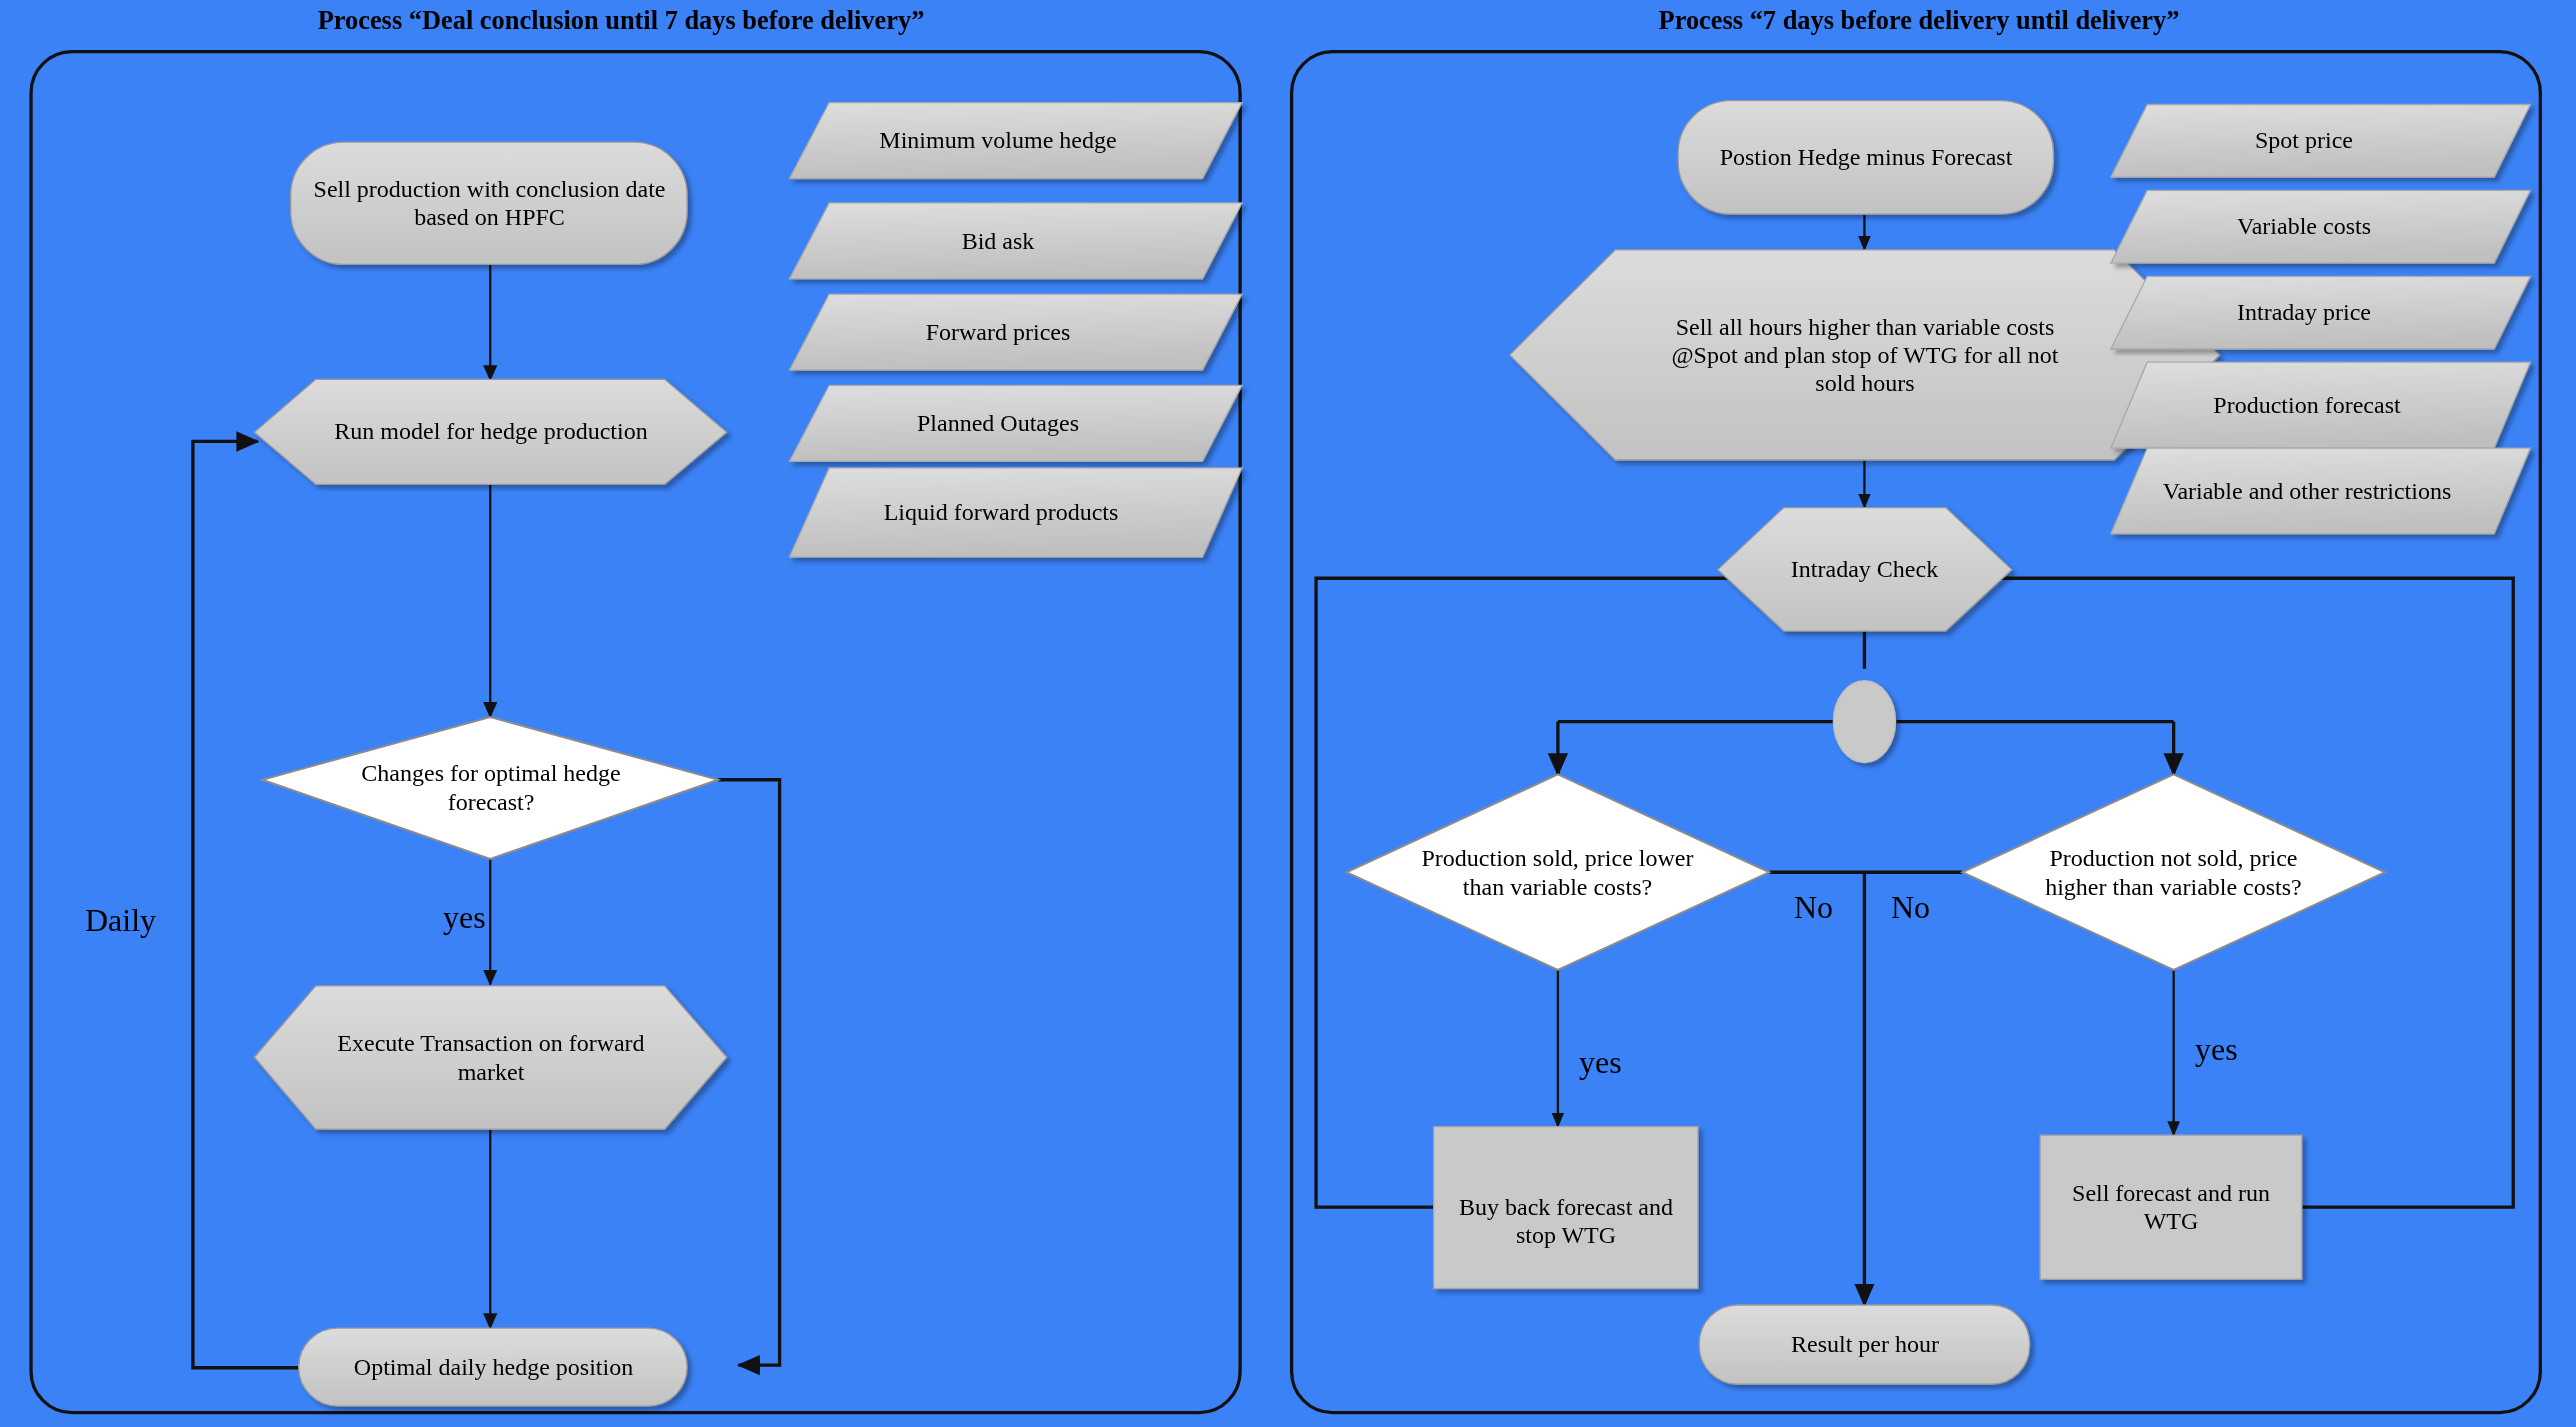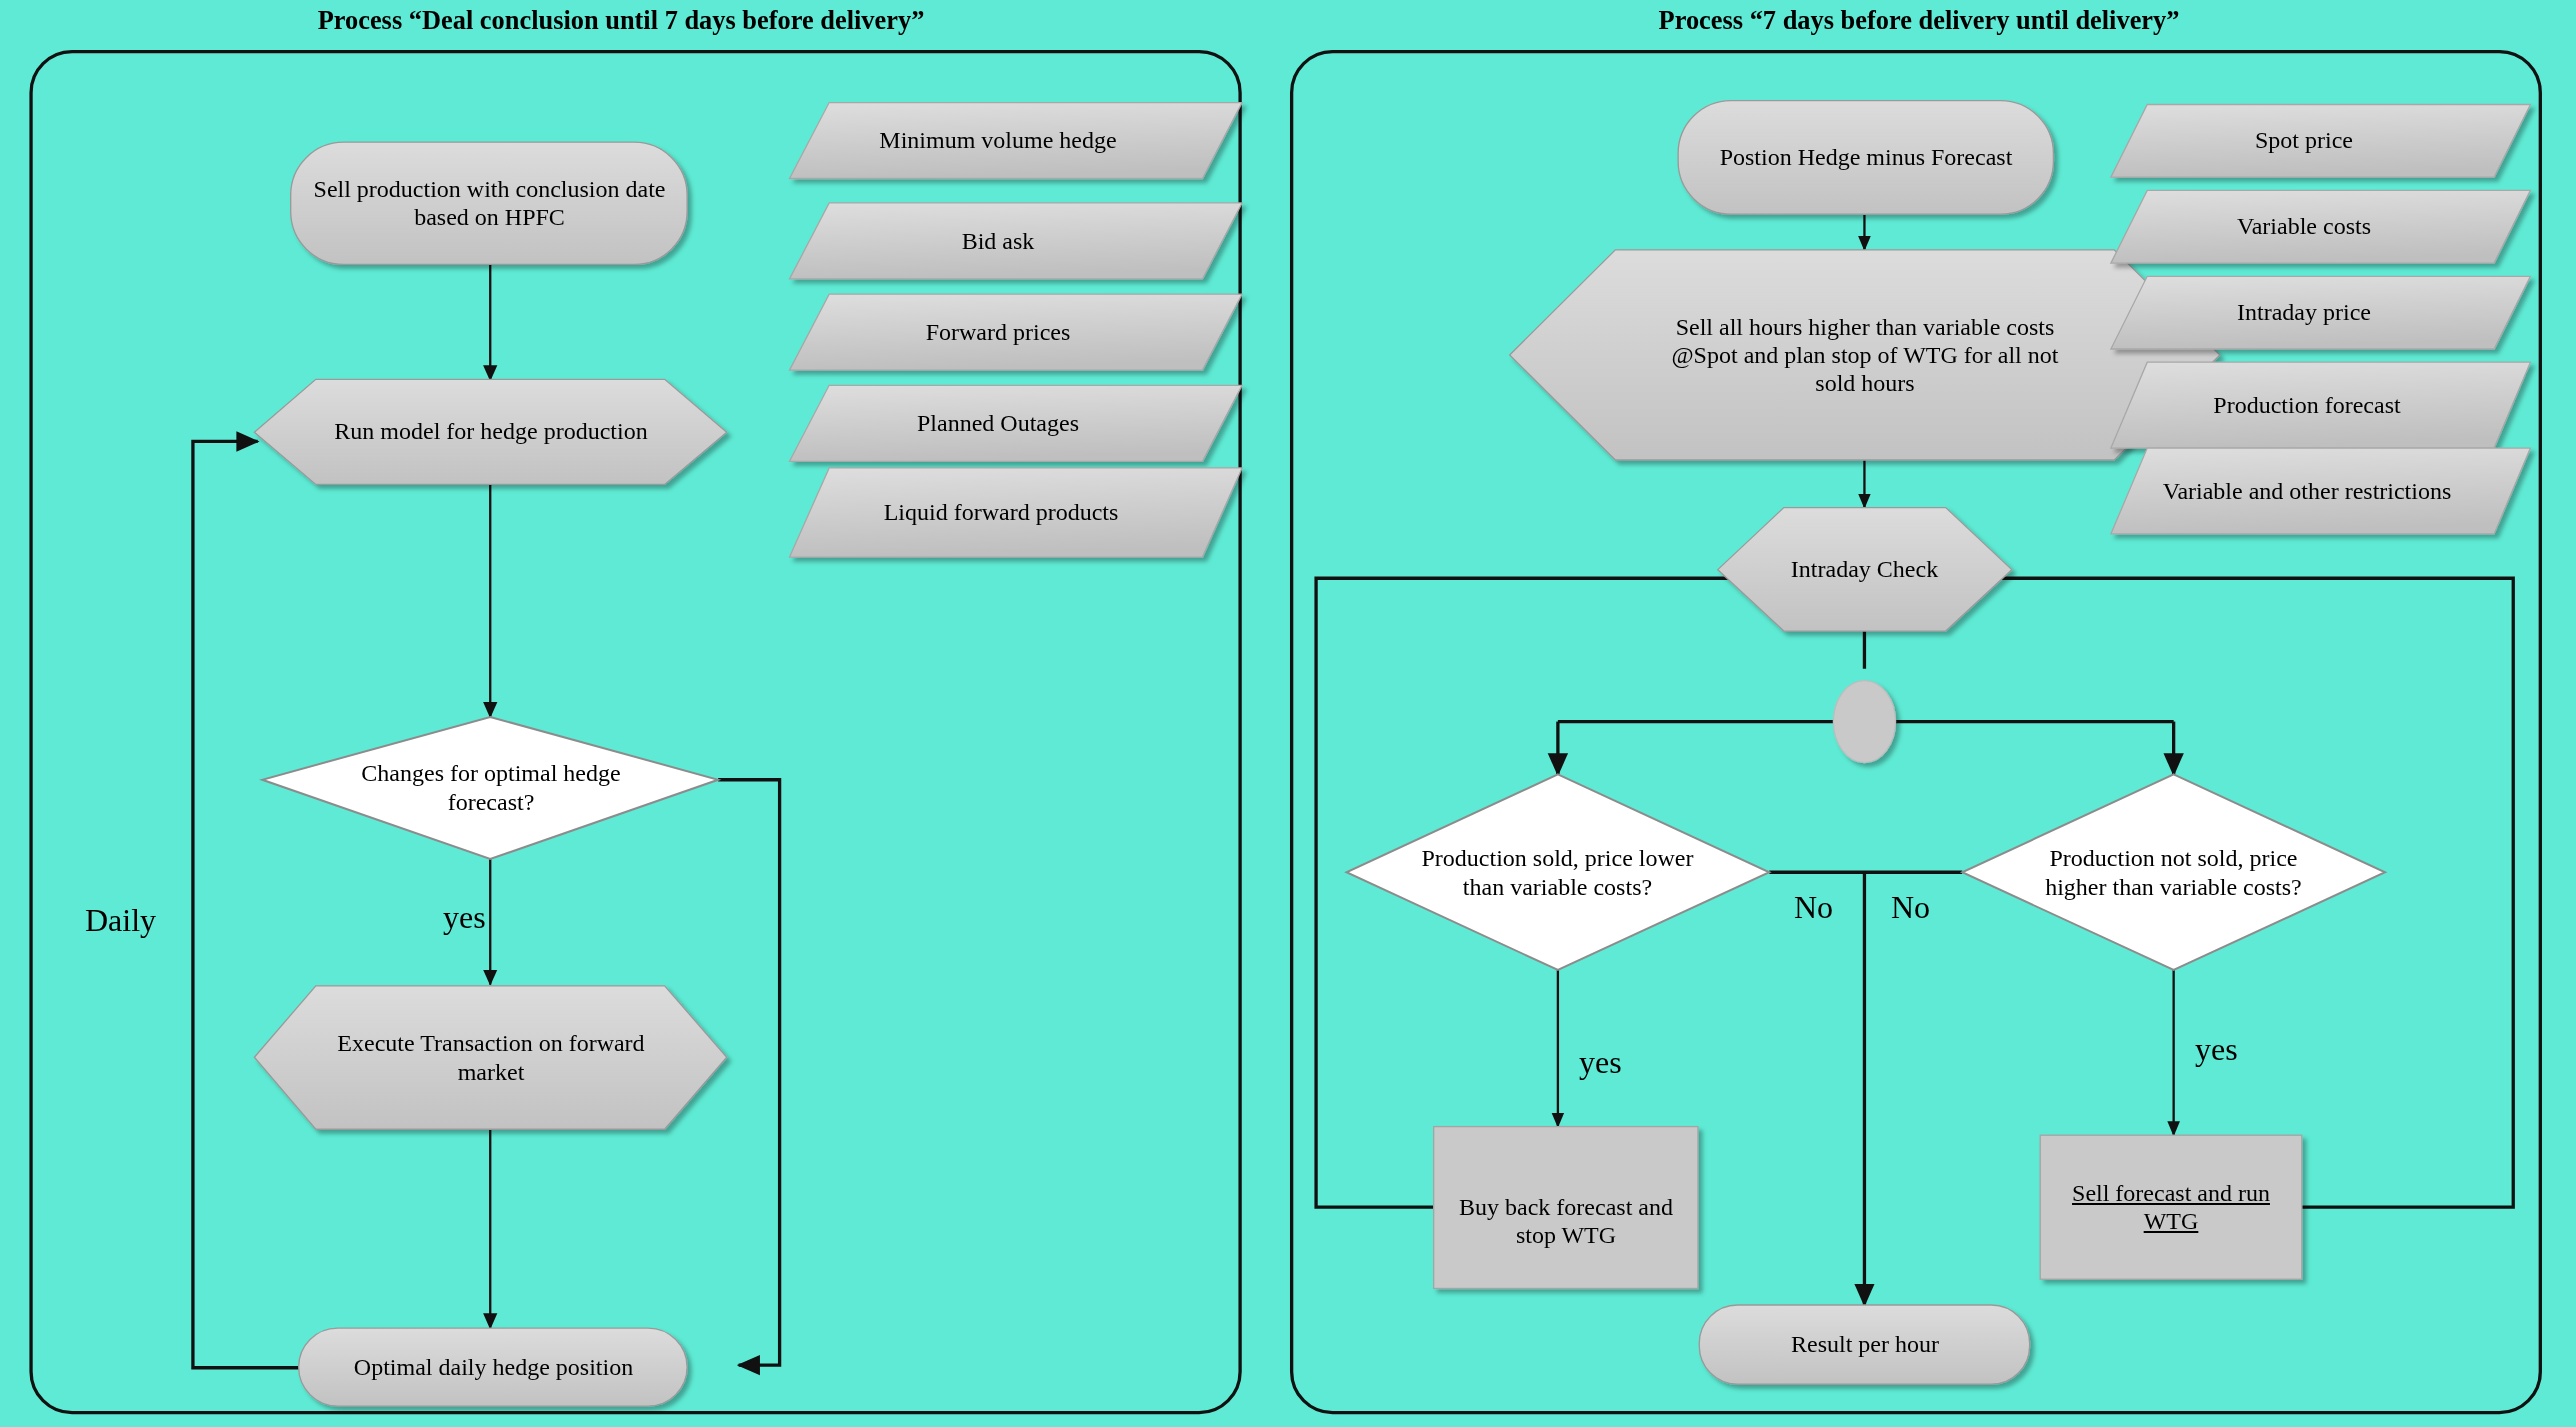--- a/index.html
+++ b/index.html
@@ -1,17 +1,17 @@
 <!DOCTYPE html>
 <html style="font-size:10.6px"><head>
 <meta charset="utf-8">
 <style>
   html,body{margin:0;padding:0;background:#ffffff;}
   body{font-family:"Liberation Serif","DejaVu Serif",serif;}
-  #root{position:relative;width:2576px;height:1428px;overflow:hidden;background:#5eead4;}
+  #root{position:relative;width:2576px;height:1428px;overflow:hidden;background:#3b82f6;}
   svg.layer{position:absolute;left:0;top:0;width:2576px;height:1428px;}
   .ttl{position:absolute;font-weight:bold;font-size:26.4px;text-align:center;color:#000;white-space:nowrap;}
   .nodelbl{position:absolute;display:flex;align-items:center;justify-content:center;
            text-align:center;font-size:24px;line-height:1.18;color:#000;pointer-events:none;}
   .edgelbl{position:absolute;font-size:32px;color:#000;white-space:nowrap;}
 </style>
 </head>
 <body>
 
 <div id="root">
@@ -185,21 +185,21 @@
 
   <div class="edgelbl" style="left:85px;top:902px;">Daily</div>
   <div class="edgelbl" style="left:443px;top:899px;">yes</div>
 
   <div class="nodelbl" style="left:1685px;top:100px;width:362px;height:114px;">Postion Hedge minus Forecast</div>
   <div class="nodelbl" style="left:1655px;top:250px;width:420px;height:210px;">Sell all hours higher than variable costs @Spot and plan stop of WTG for all not sold hours</div>
   <div class="nodelbl" style="left:1757px;top:507px;width:215px;height:124px;">Intraday Check</div>
   <div class="nodelbl" style="left:1419px;top:780px;width:277px;height:185px;">Production sold, price lower than variable costs?</div>
   <div class="nodelbl" style="left:2035px;top:780px;width:277px;height:185px;">Production not sold, price higher than variable costs?</div>
   <div class="nodelbl" style="left:1437px;top:1126px;width:258px;height:162px;margin-top:14px;">Buy back forecast and stop WTG</div>
-  <div class="nodelbl" style="left:2043px;top:1135px;width:256px;height:144px;text-decoration:underline;">Sell forecast and run WTG</div>
+  <div class="nodelbl" style="left:2043px;top:1135px;width:256px;height:144px;">Sell forecast and run WTG</div>
   <div class="nodelbl" style="left:1705px;top:1305px;width:320px;height:79px;">Result per hour</div>
 
   <div class="nodelbl" style="left:2114px;top:104px;width:380px;height:73px;">Spot price</div>
   <div class="nodelbl" style="left:2114px;top:190px;width:380px;height:73px;">Variable costs</div>
   <div class="nodelbl" style="left:2114px;top:276px;width:380px;height:73px;">Intraday price</div>
   <div class="nodelbl" style="left:2117px;top:362px;width:380px;height:86px;">Production forecast</div>
   <div class="nodelbl" style="left:2117px;top:448px;width:380px;height:86px;">Variable and other restrictions</div>
 
   <div class="edgelbl" style="left:1794px;top:889px;">No</div>
   <div class="edgelbl" style="left:1891px;top:889px;">No</div>

